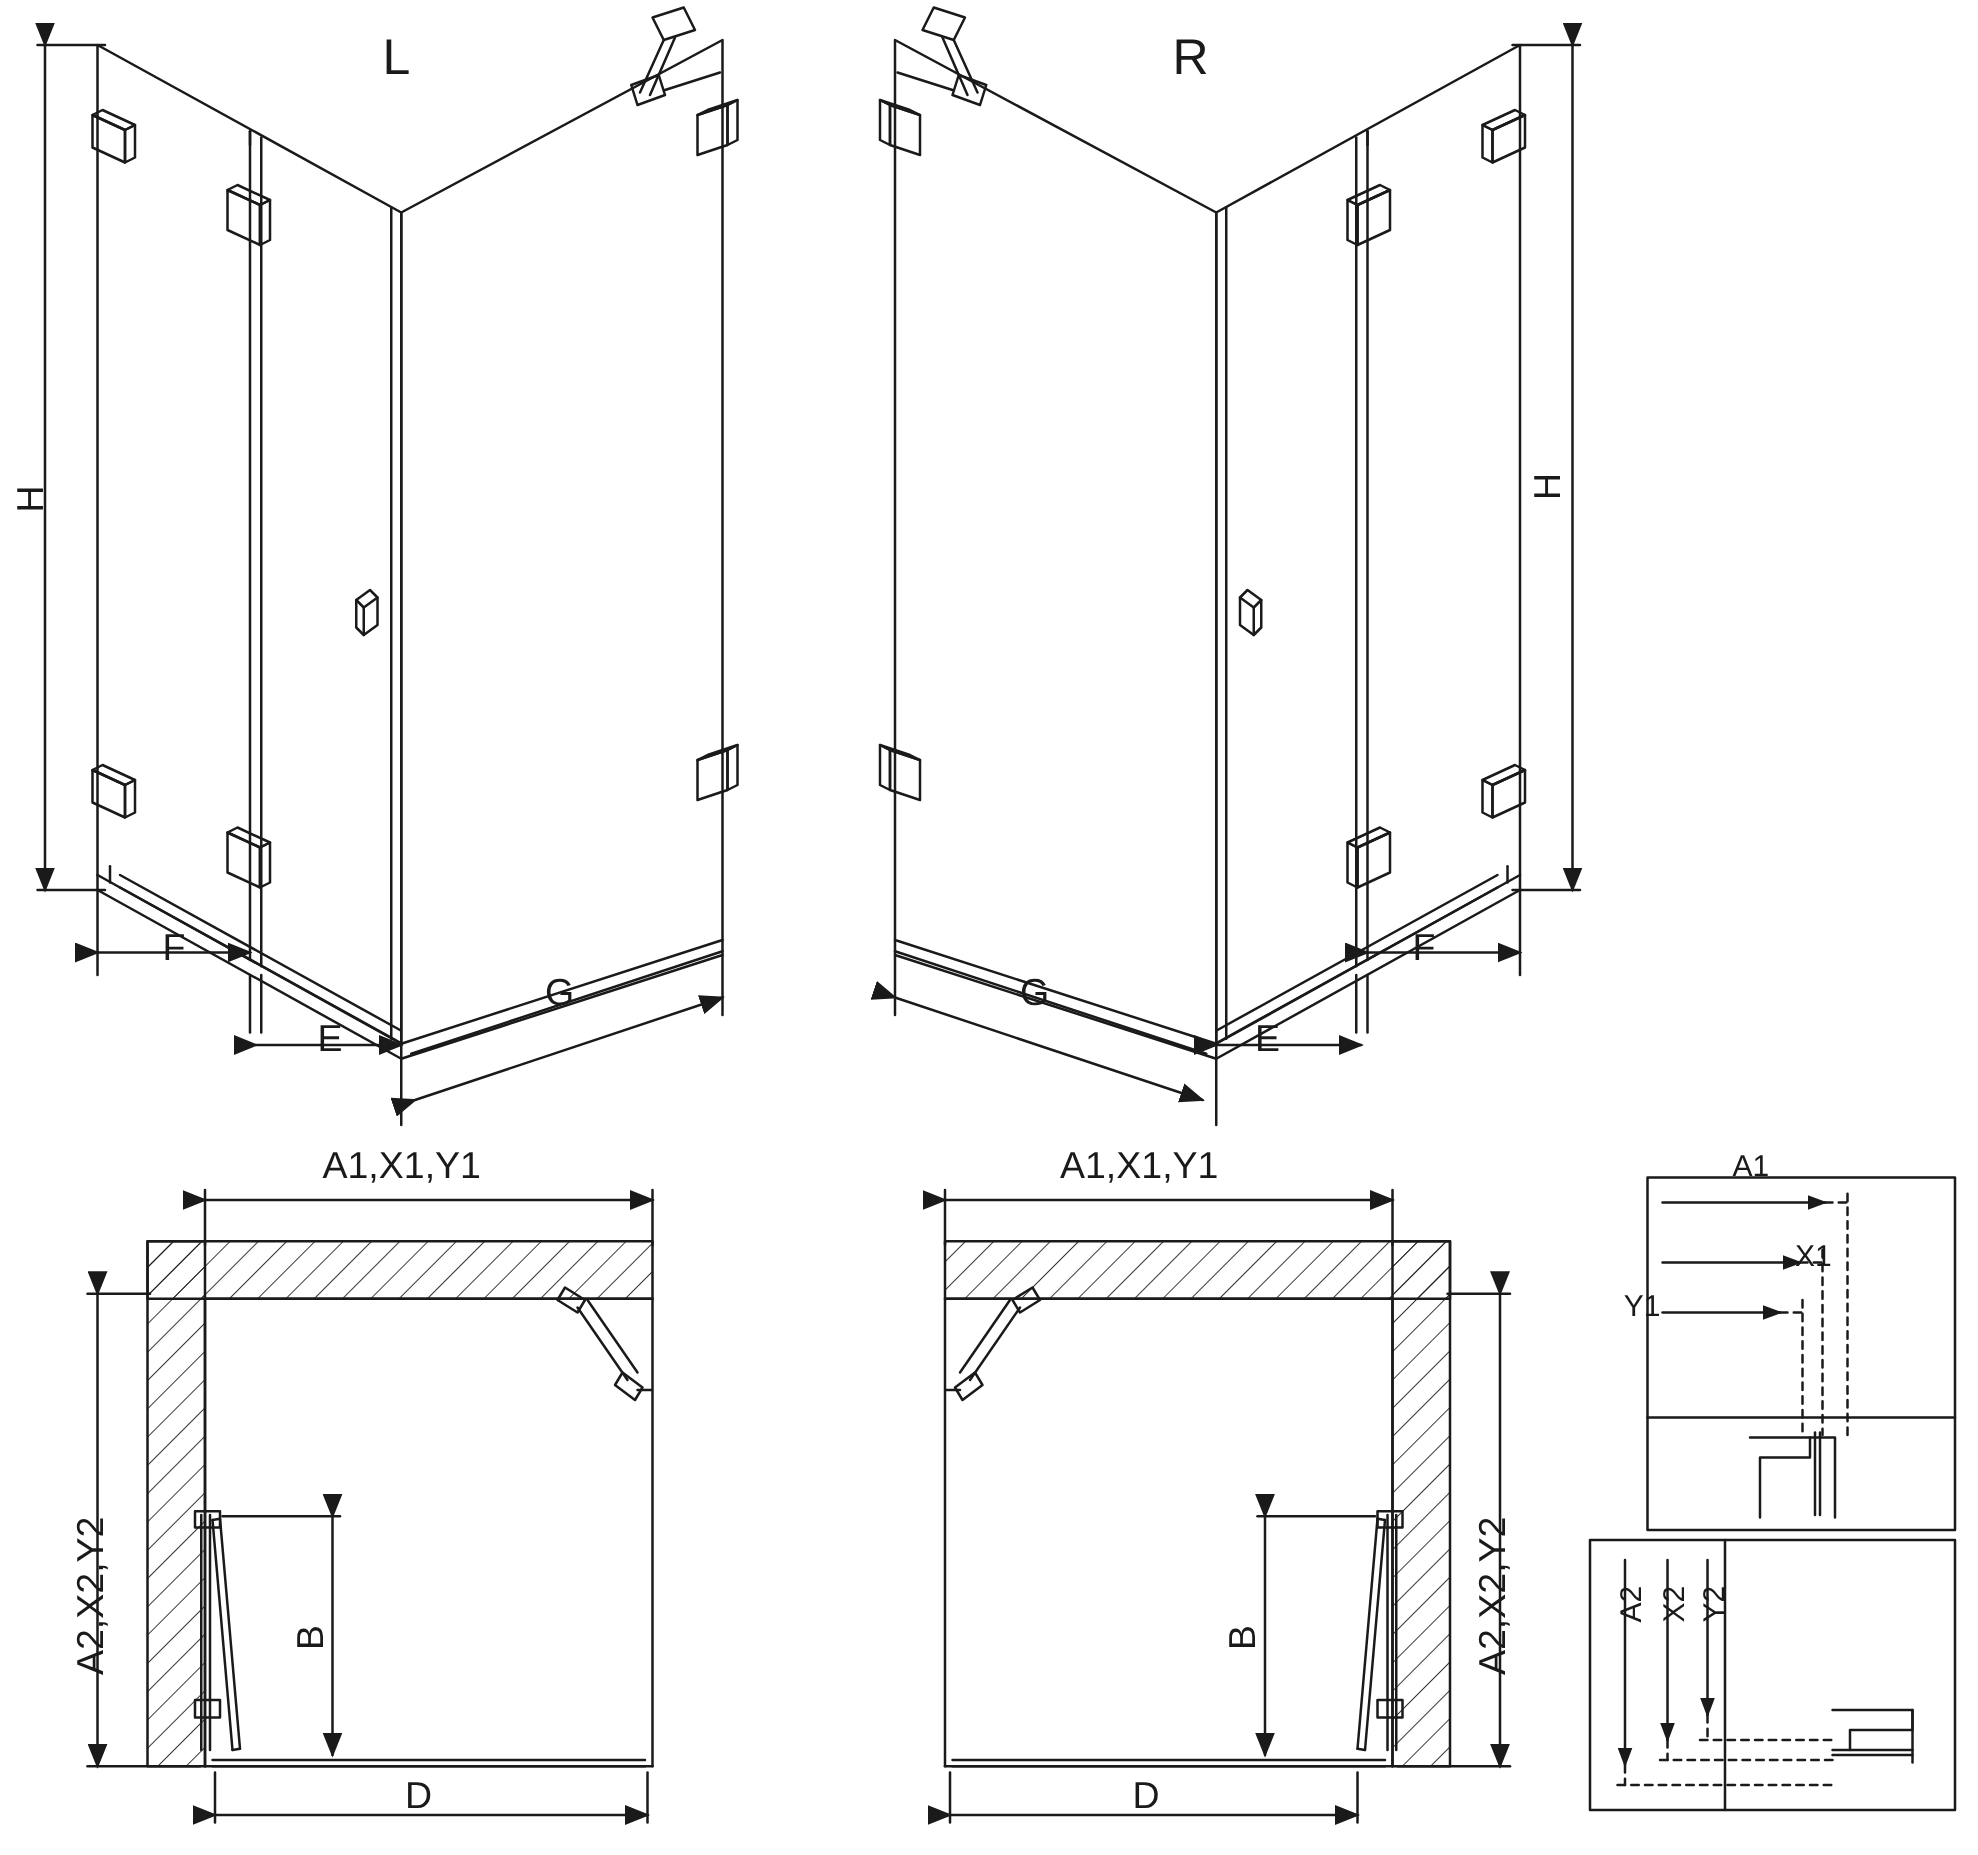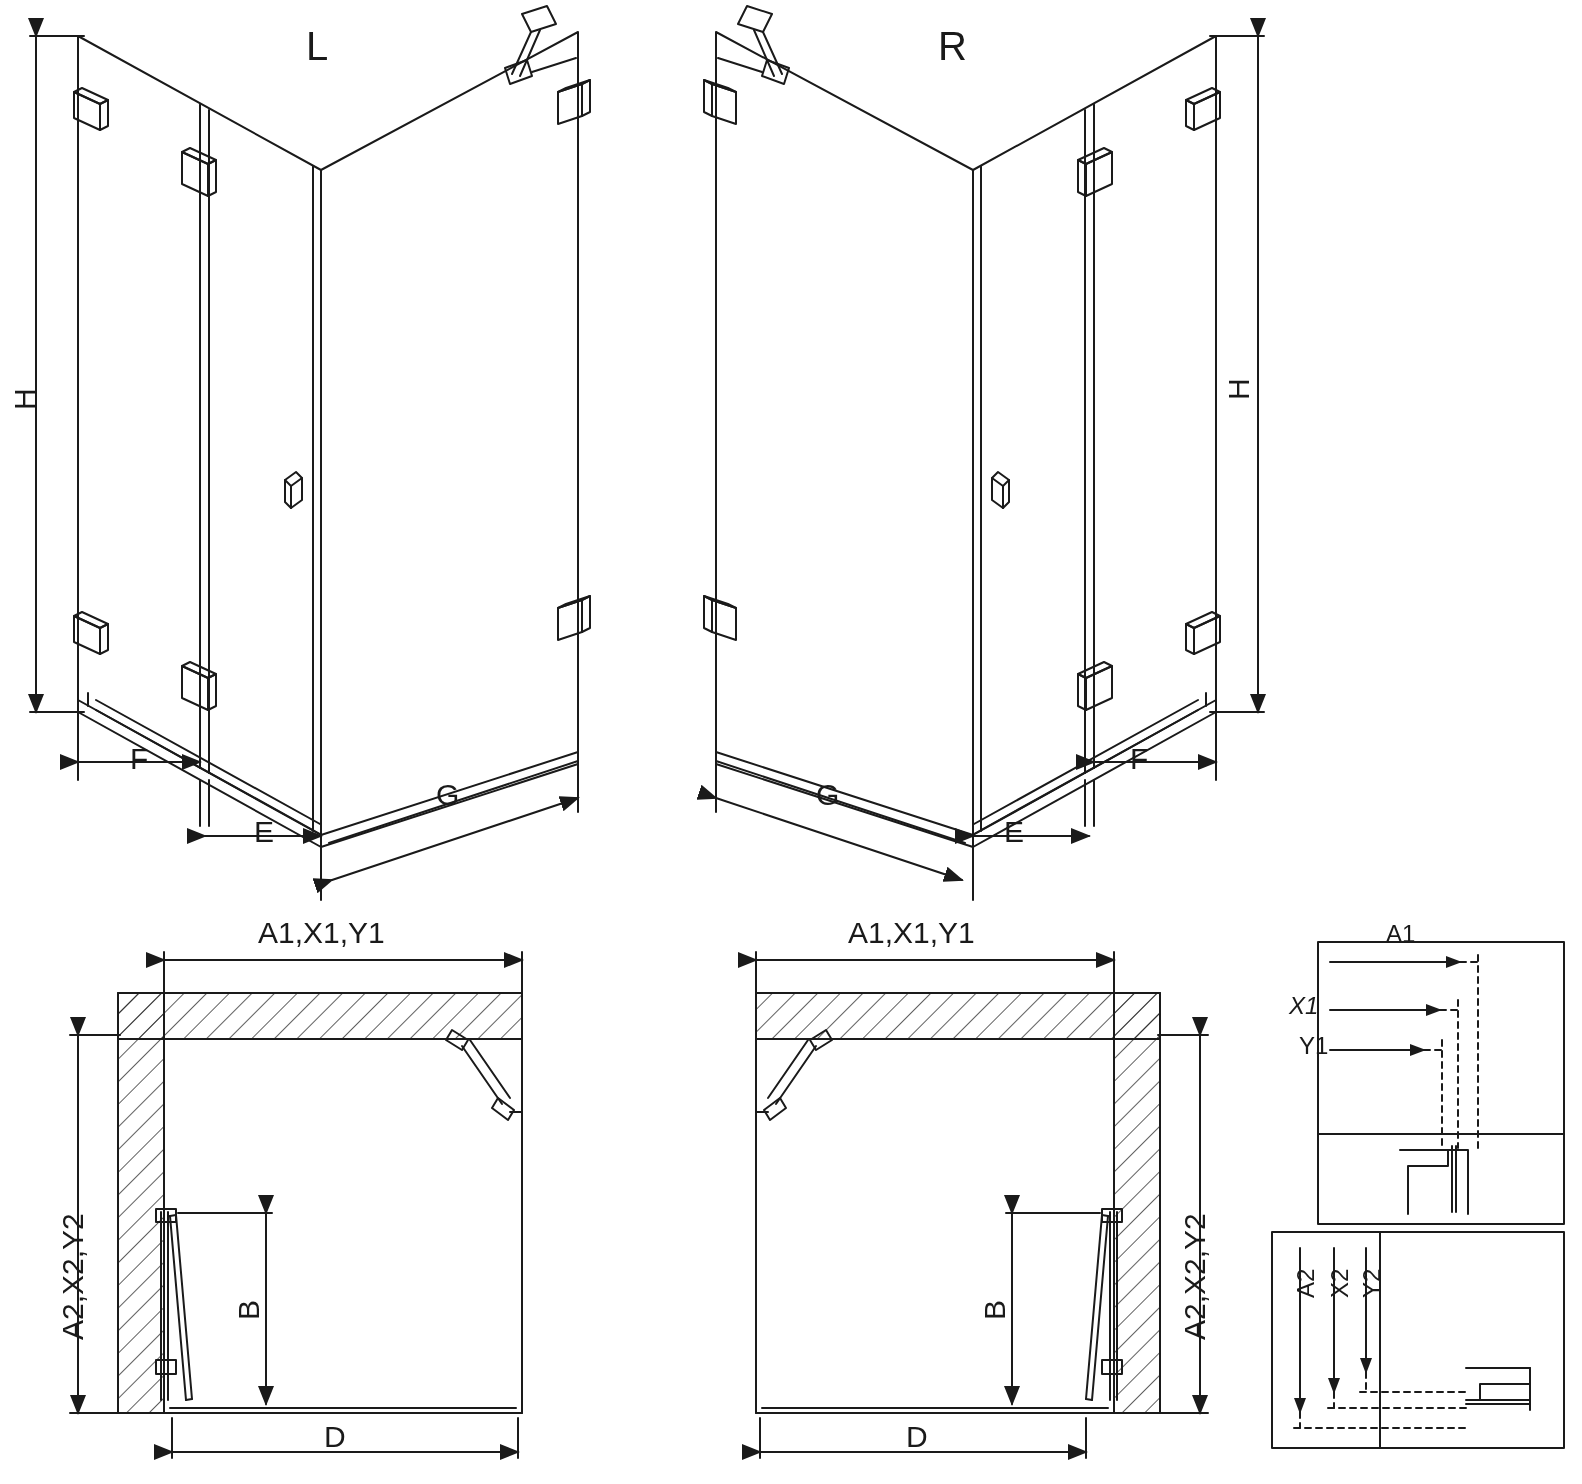--- a/index.html
+++ b/index.html
@@ -293,20 +293,20 @@
 <div class="lbl med rot90" style="left:56px; top:1340px;">A2,X2,Y2</div>
 <div class="lbl med rot90" style="left:1178px; top:1340px;">A2,X2,Y2</div>
 
 <div class="lbl med rot90" style="left:232px; top:1320px;">B</div>
 <div class="lbl med rot90" style="left:978px; top:1320px;">B</div>
 
 <div class="lbl med" style="left:324px; top:1420px;">D</div>
 <div class="lbl med" style="left:906px; top:1420px;">D</div>
 
 <div class="lbl sml" style="left:1362px; top:920px;margin-left:24px;">A1</div>
-<div class="lbl sml" style="left:1289px; top:992px;font-style:italic;">X1</div>
+<div class="lbl sml" style="left:1436px; top:992px;">X1</div>
 <div class="lbl sml" style="left:1299px; top:1032px;">Y1</div>
 
 <div class="lbl sml rot90" style="left:1292px; top:1298px;">A2</div>
 <div class="lbl sml rot90" style="left:1326px; top:1298px;">X2</div>
 <div class="lbl sml rot90" style="left:1358px; top:1298px;">Y2</div>
 
 </div>
 
 </body></html>

